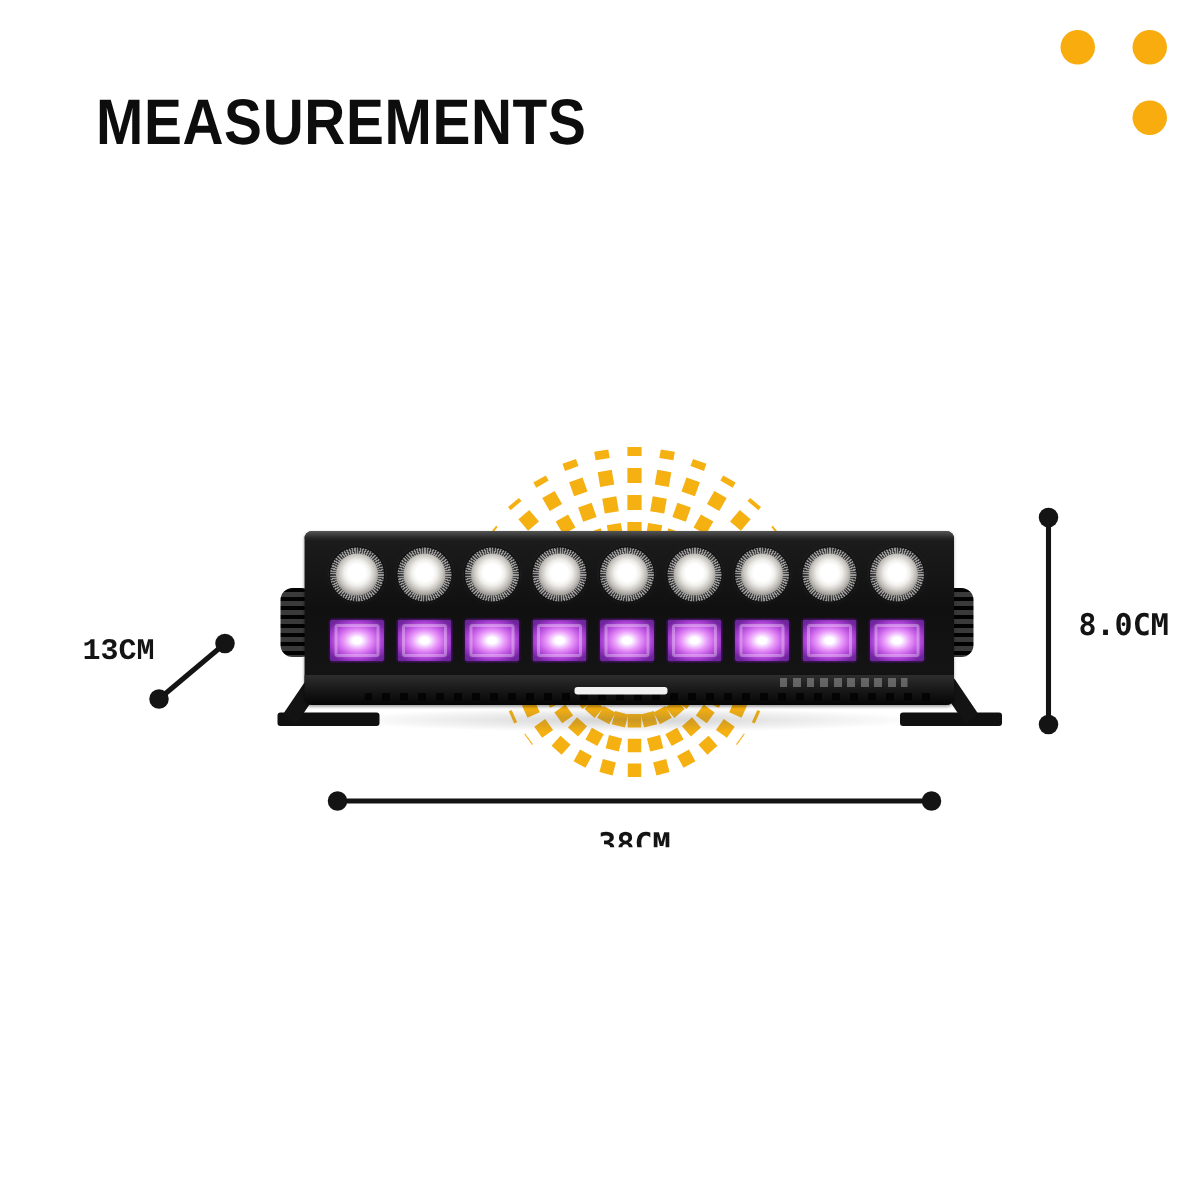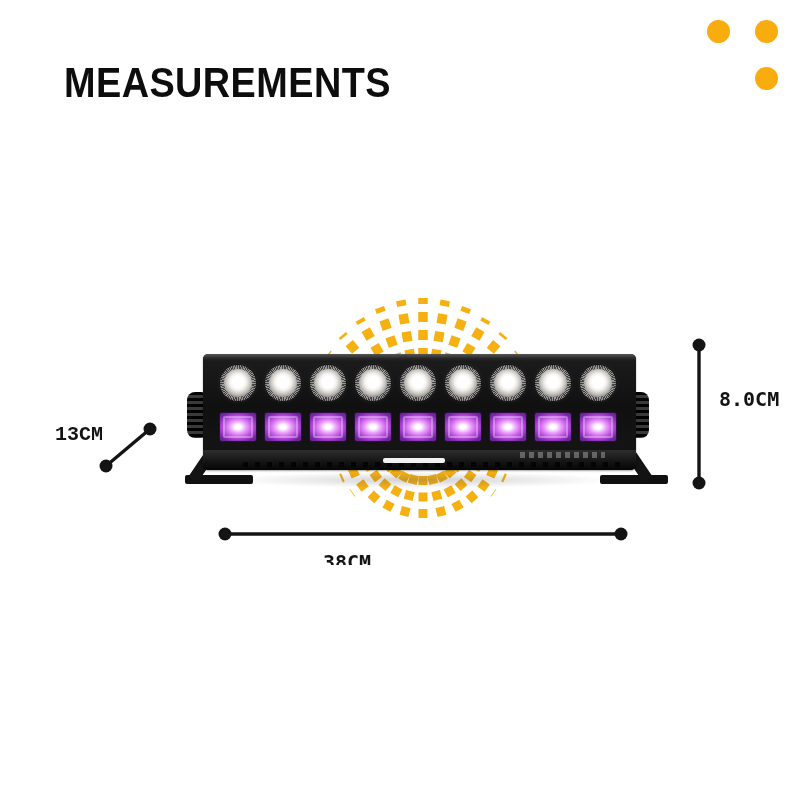--- a/index.html
+++ b/index.html
@@ -66,22 +66,22 @@
   .vents{position:absolute;left:40px;top:12px;width:380px;height:5px;opacity:.75;border-radius:2px;
          background:repeating-linear-gradient(90deg,#000 0 5px,rgba(0,0,0,0) 5px 12px);}
   .display{position:absolute;left:180px;top:8px;width:62px;height:5px;background:#f2f2f2;border-radius:2px;}
   .marking{position:absolute;left:317px;top:2px;width:85px;height:6px;opacity:.55;
            background:repeating-linear-gradient(90deg,#9a9a9a 0 5px,rgba(0,0,0,0) 5px 9px);}
 
   
   .mlabel{position:absolute;font-family:"DejaVu Sans Mono",monospace;font-weight:700;
           font-size:20px;color:#141414;letter-spacing:0;white-space:nowrap;}
   .ml-depth{left:55px;top:423px;font-family:Liberation Mono, monospace;}
-  .ml-height{left:719px;top:387px;}
-  .ml-width{left:323px;top:550px;width:200px;}
+  .ml-height{left:719px;top:404px;}
+  .ml-width{left:323px;top:550px;width:200px;text-align:center;}
 
   
   .logo{position:absolute;left:0;top:750px;width:800px;display:flex;align-items:center;justify-content:center;gap:3px;}
   .logo-icon{width:24px;height:24px;}
   .logo-icon path{fill:var(--brand,#F9A51C);}
   .logo-text{font-size:26px;font-weight:700;letter-spacing:-.5px;color:var(--brand,#F9A51C);}
 </style>
 </head>
 <body>
 

